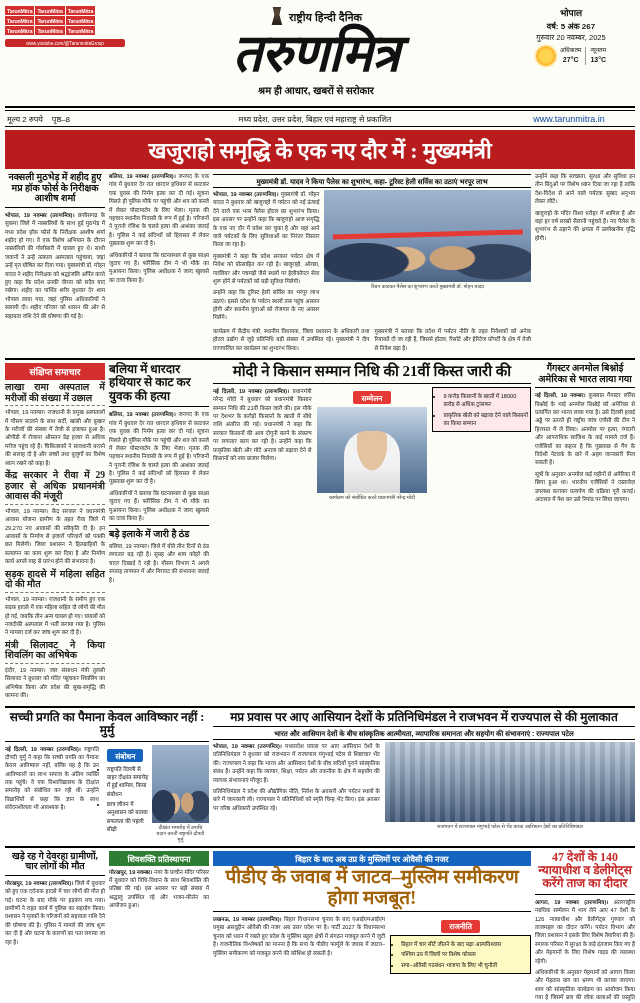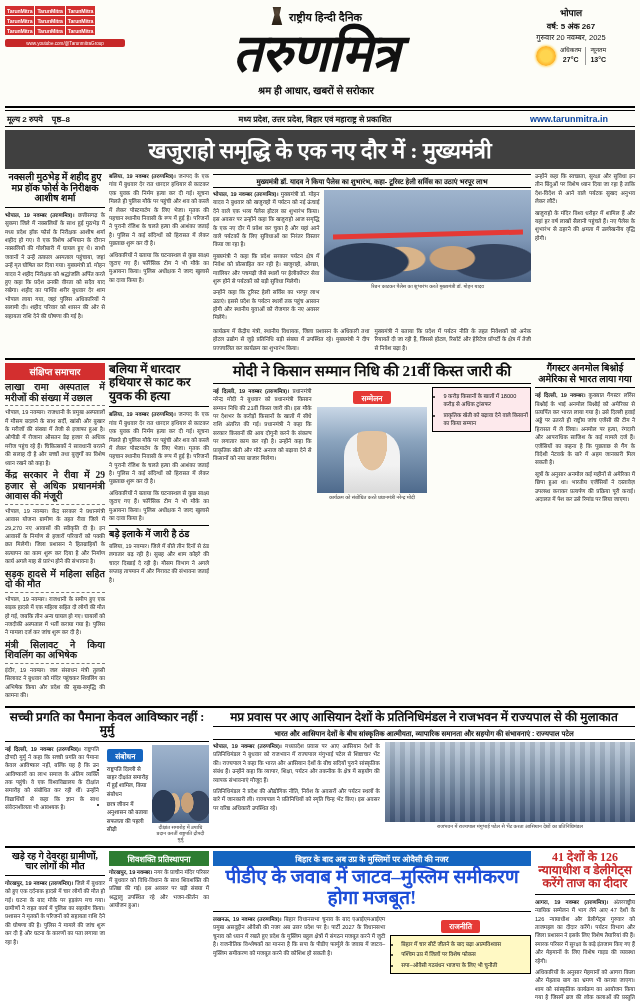--- a/index.html
+++ b/index.html
@@ -107,34 +107,34 @@
   }
   .wbox { font-size: 6px; line-height: 1.3; }
   .wbox b { font-size: 7px; }
   .wsep { width:1px; height: 18px; background:#999; }
 
   
   .strip {
     display: flex; align-items: center;
     border-bottom: 1.5px solid #000;
     border-top: 1px solid #000;
-    font-size: 8px; font-weight: bold;
+    font-size: 8px; font-weight: normal;
     padding: 2px 2px;
     margin-top: 2px;
   }
   .strip .s1 { width: 118px; }
   .strip .s2 { flex: 1; text-align: center; }
   .strip .s3 {
     width: 128px; text-align: center; color: #0d47a1;
     font-size: 9px;
   }
 
   
   .banner {
-    background: #404040;
+    background: #b91c1c;
     color: #fff;
     text-align: center;
     font-family: "Liberation Serif", serif;
     font-weight: bold;
     font-size: 22px;
     padding: 4px 0 5px;
     margin: 3px 0 0;
     letter-spacing: -0.2px;
   }
 
@@ -518,21 +518,21 @@
     <div class="col c2">
       <div class="greenbar">शिवशक्ति प्रतिस्थापना</div>
       <div class="body-text mt2">
         <p><b>गोरखपुर, 19 नवम्बर।</b>
         <span>नगर के प्राचीन मंदिर परिसर में बुधवार को विधि-विधान के साथ शिवशक्ति की प्रतिष्ठा की गई। इस अवसर पर बड़ी संख्या में श्रद्धालु उपस्थित रहे और भजन-कीर्तन का आयोजन हुआ।</span></p>
       </div>
     </div>
 
     <div class="col c3">
       <div class="bluebar">बिहार के बाद अब उप्र के मुस्लिमों पर ओवैसी की नजर</div>
-      <div class="hl hl-xl center" style="color:#1d4ed8;">पीडीए के जवाब में जाटव–मुस्लिम समीकरण होगा मजबूत!</div>
+      <div class="hl hl-xl center" style="color:#a16207;">पीडीए के जवाब में जाटव–मुस्लिम समीकरण होगा मजबूत!</div>
       <div class="rule"></div>
       <div style="display:flex; gap:5px;">
         <div style="width:55%;">
           <div class="body-text">
             <p><b>लखनऊ, 19 नवम्बर (तरुणमित्र)।</b>
             <span>बिहार विधानसभा चुनाव के बाद एआईएमआईएम प्रमुख असदुद्दीन ओवैसी की नजर अब उत्तर प्रदेश पर है। पार्टी 2027 के विधानसभा चुनाव को ध्यान में रखते हुए प्रदेश के मुस्लिम बहुल क्षेत्रों में संगठन मजबूत करने में जुटी है। राजनीतिक विश्लेषकों का मानना है कि सपा के पीडीए फार्मूले के जवाब में जाटव–मुस्लिम समीकरण को मजबूत करने की कोशिश हो सकती है।</span></p>
           </div>
         </div>
         <div style="width:45%;">
           <div class="center" style="margin-bottom:2px;">
@@ -543,21 +543,21 @@
               <li>बिहार में चार सीटें जीतने के बाद बढ़ा आत्मविश्वास</li>
               <li>पश्चिम उप्र में जिलों पर विशेष फोकस</li>
               <li>सपा–ओवैसी गठबंधन भाजपा के लिए भी चुनौती</li>
             </ul>
           </div>
         </div>
       </div>
     </div>
 
     <div class="col c4">
-      <div class="hl hl-md center" style="color:#c62828;">41 देशों के 126 न्यायाधीश व डेलीगेट्स करेंगे ताज का दीदार</div>
+      <div class="hl hl-md center" style="color:#c62828;">47 देशों के 140 न्यायाधीश व डेलीगेट्स करेंगे ताज का दीदार</div>
       <div class="rule"></div>
       <div class="body-text">
         <p><b>आगरा, 19 नवम्बर (तरुणमित्र)।</b>
         <span>अंतरराष्ट्रीय न्यायिक सम्मेलन में भाग लेने आए 47 देशों के 126 न्यायाधीश और डेलीगेट्स गुरुवार को ताजमहल का दीदार करेंगे। पर्यटन विभाग और जिला प्रशासन ने इसके लिए विशेष तैयारियां की हैं। स्मारक परिसर में सुरक्षा के कड़े इंतजाम किए गए हैं और मेहमानों के लिए विशेष गाइड की व्यवस्था रहेगी।</span></p>
         <p>अधिकारियों के अनुसार मेहमानों को आगरा किला और मेहताब बाग का भ्रमण भी कराया जाएगा। शाम को सांस्कृतिक कार्यक्रम का आयोजन किया गया है जिसमें ब्रज की लोक कलाओं की प्रस्तुति होगी।</p>
       </div>
     </div>
   </div>
 
 </div>

